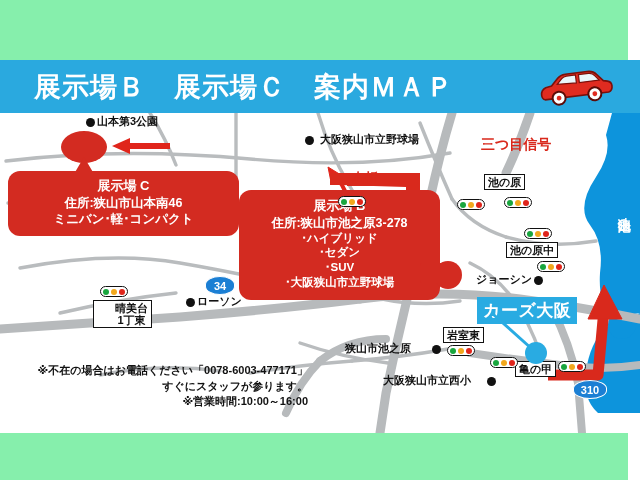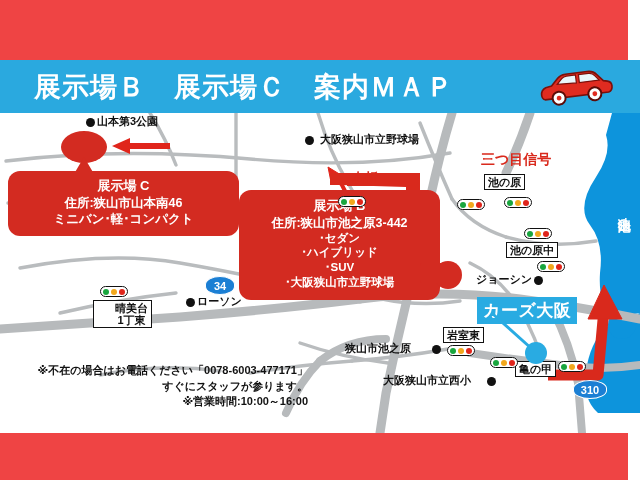--- a/index.html
+++ b/index.html
@@ -1,17 +1,17 @@
 <!DOCTYPE html>
 <html><head>
 <meta charset="utf-8">
 <style>
   html,body{margin:0;padding:0;background:#ffffff;}
   body{width:640px;height:480px;overflow:hidden;font-family:"Liberation Sans","DejaVu Sans",sans-serif;}
-  #stage{position:relative;width:628px;height:480px;background:#ef4444;}
+  #stage{position:relative;width:628px;height:480px;background:#86efac;}
 
   
   .header{position:absolute;left:0;top:60px;width:640px;height:53px;background:#2AA9DF;
           display:flex;align-items:center;}
   .header-title{color:#ffffff;font-weight:bold;font-size:27px;letter-spacing:1px;
                 margin-left:34px;white-space:pre;text-shadow:0 0 1px #2AA9DF;}
   .car-icon{position:absolute;right:22px;top:6px;width:84px;height:44px;}
 
   
   .map{position:absolute;left:0;top:113px;width:640px;height:320px;background:#ffffff;overflow:hidden;}
@@ -155,23 +155,23 @@
     <div class="blob" style="left:61px;top:18px;width:46px;height:32px;"></div>
     <div class="pointC" style="left:71px;top:44px;"></div>
     <div class="callout" style="left:8px;top:58px;width:231px;padding:7px 6px 9px;">
       <div class="ttl">展示場 C</div>
       <div class="sub">住所:狭山市山本南46</div>
       <div class="sub">ミニバン･軽･コンパクト</div>
     </div>
 
     <div class="callout" style="left:239px;top:77px;width:201px;padding:8px 6px 10px;">
       <div class="ttl">展示場 B</div>
-      <div class="sub">住所:狭山市池之原3-442</div>
+      <div class="sub">住所:狭山市池之原3-278</div>
+      <div class="li">･ハイブリッド</div>
       <div class="li">･セダン</div>
-      <div class="li">･ハイブリッド</div>
       <div class="li">･SUV</div>
       <div class="li">･大阪狭山市立野球場</div>
     </div>
     <div class="blob" style="left:434px;top:148px;width:28px;height:28px;"></div>
     <div class="blob" style="left:420px;top:150px;width:26px;height:20px;border-radius:3px;"></div>
 
     <div class="dot" style="left:86px;top:5px;"></div>
     <div class="lbl sm" style="left:97px;top:3px;">山本第3公園</div>
 
     <div class="dot" style="left:305px;top:23px;"></div>
@@ -237,21 +237,21 @@
       <i style="background:#19A63E"></i>
         <i style="background:#F2A81D"></i>
         <i style="background:#E0251B"></i>
       </div>
     <div class="sig" style="left:558px;top:248px;">
       <i style="background:#19A63E"></i>
         <i style="background:#F2A81D"></i>
         <i style="background:#E0251B"></i>
       </div>
 
-    <div class="redtxt" style="left:481px;top:23px;font-size:14px;margin-top:15px;">三つ目信号</div>
+    <div class="redtxt" style="left:481px;top:23px;font-size:14px;">三つ目信号</div>
     <div class="redtxt" style="left:352px;top:56px;font-size:13px;">右折</div>
 
     <div class="lbl" style="left:617px;top:94px;color:#ffffff;font-size:13px;writing-mode:vertical-rl;letter-spacing:1px;">狭山池</div>
 
     <div class="cyanlbl" style="left:436px;top:184px;">カーズ大阪</div>
     <svg width="90" height="60" style="position:absolute;left:490px;top:196px;">
       <line x1="4" y1="6" x2="42" y2="40" stroke="#29ABE2" stroke-width="3"></line>
       <circle cx="46" cy="44" r="11" fill="#29ABE2"></circle>
     </svg>
 

